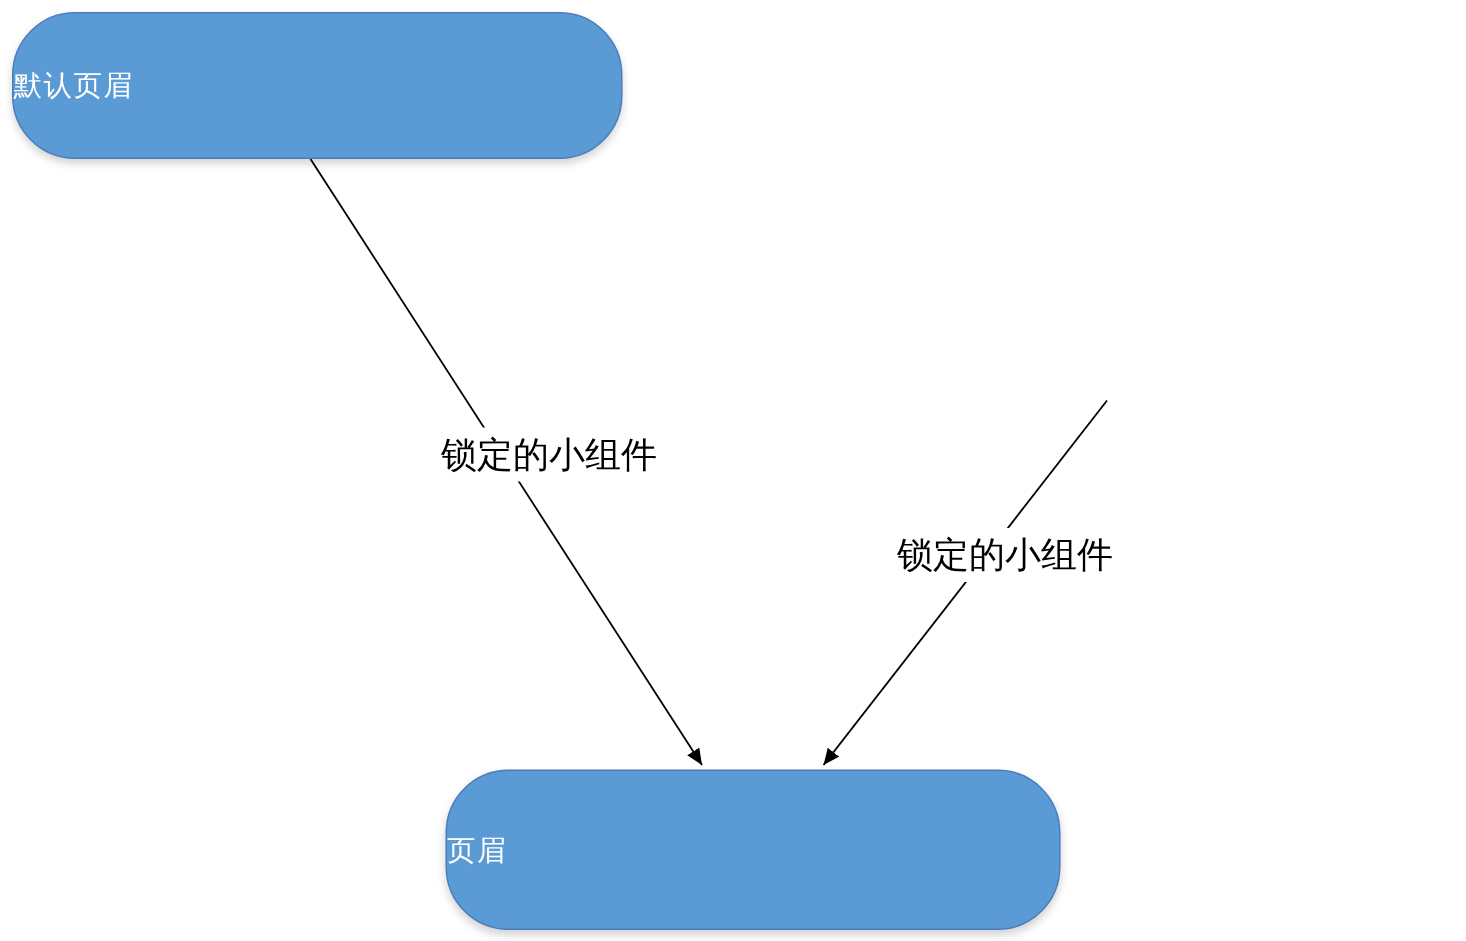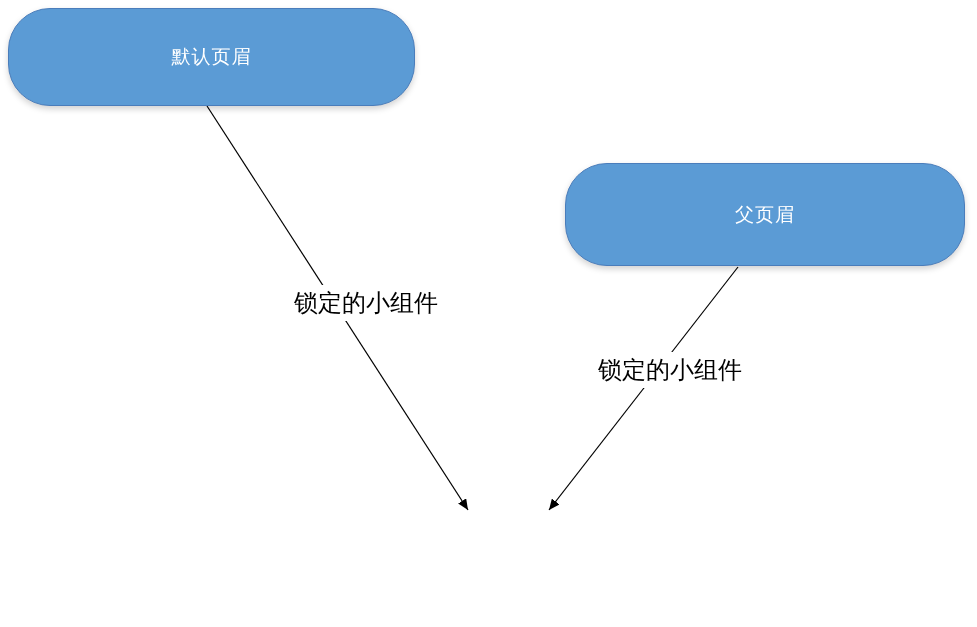--- a/index.html
+++ b/index.html
@@ -27,21 +27,21 @@
     stroke: var(--line-color, #000000);
     stroke-width: 1.2;
   }
   .arrowhead-path {
     fill: var(--line-color, #000000);
   }
   .node {
     position: absolute;
     display: flex;
     align-items: center;
-    justify-content: center;
+    justify-content: flex-start;
     background: var(--node-fill, #5b9bd5);
     border: 1px solid var(--node-border, #4a7dbb);
     border-radius: 42px;
     box-shadow: 0 3px 6px rgba(0,0,0,0.18);
     color: var(--node-text, #ffffff);
     font-size: 19px;
     letter-spacing: 1px;
   }
   .node-default-header {
     left: 8px;
@@ -91,22 +91,22 @@
       </marker>
     </defs>
     <line x1="207" y1="106" x2="468" y2="510" marker-end="url(#arrowhead)"></line>
     <line x1="738" y1="267" x2="549" y2="510" marker-end="url(#arrowhead)"></line>
   </svg>
 
   <div class="node node-default-header">
     <span>默认页眉</span>
   </div>
 
-  <div class="node node-parent-header">
-    <span>父页眉</span>
+
+  <div class="node node-header">
+    <span>页眉</span>
   </div>
-
 
   <div class="edge-label edge-label-1">锁定的小组件</div>
 
   <div class="edge-label edge-label-2">锁定的小组件</div>
 
 </div>
 
 </body></html>

